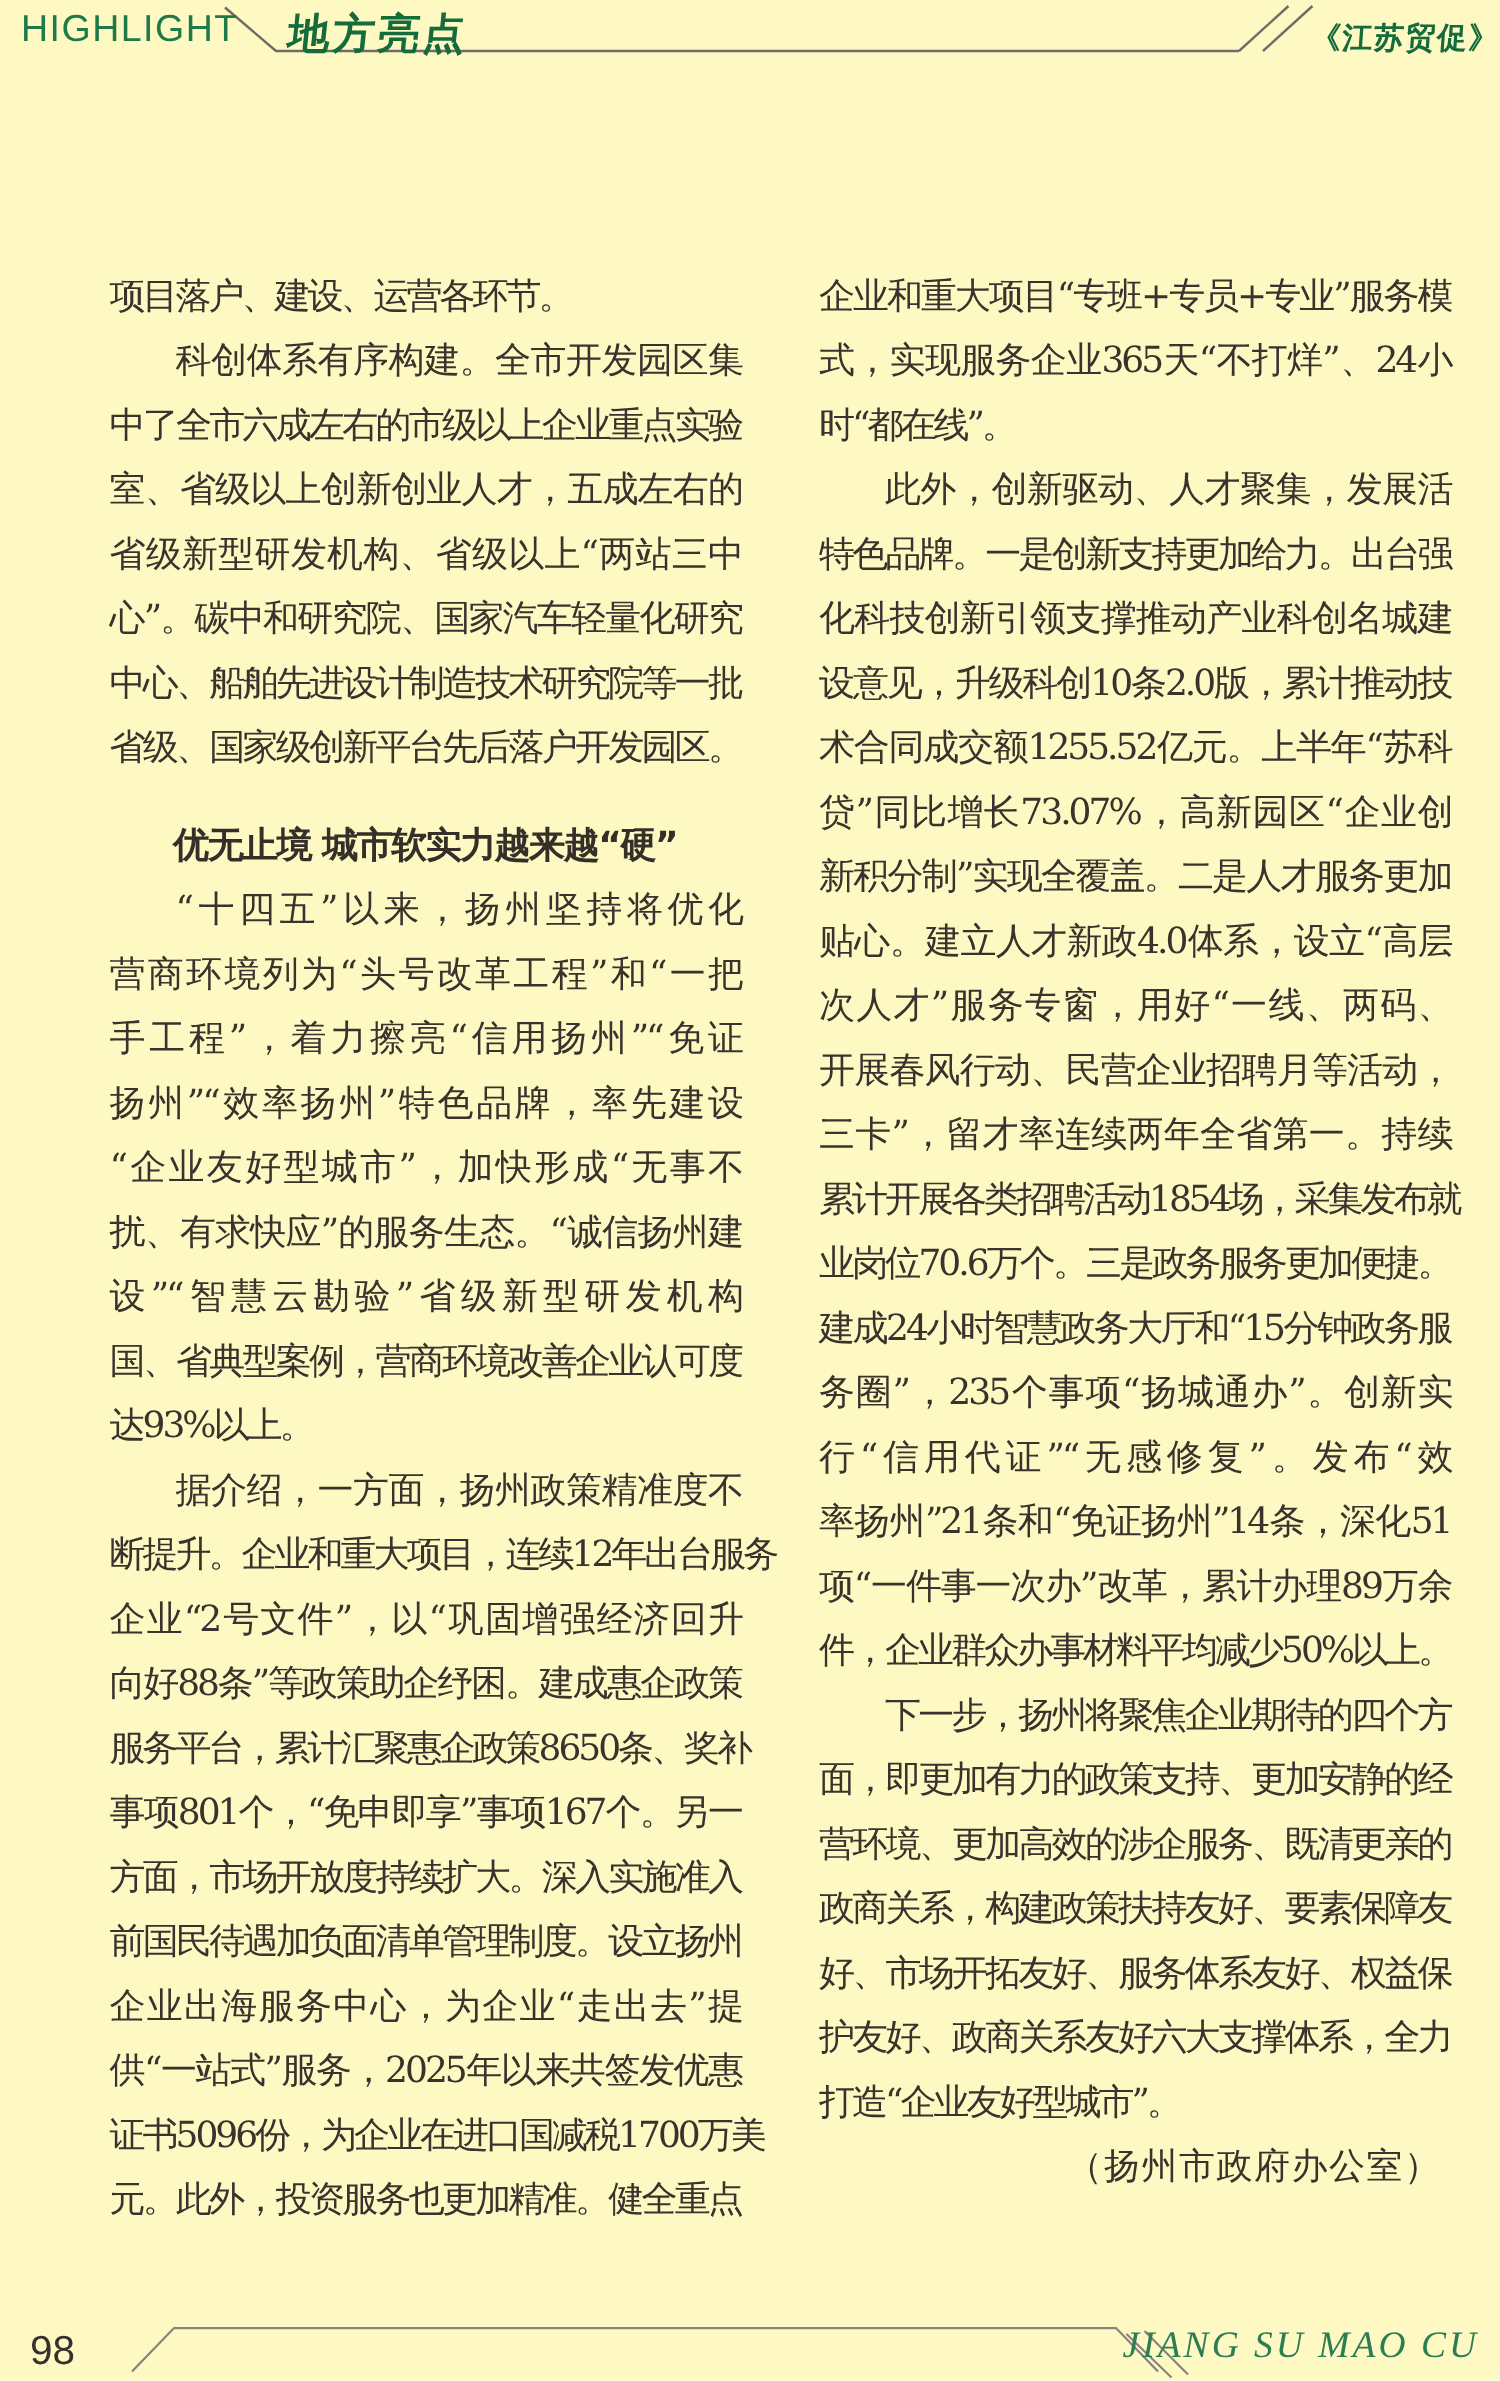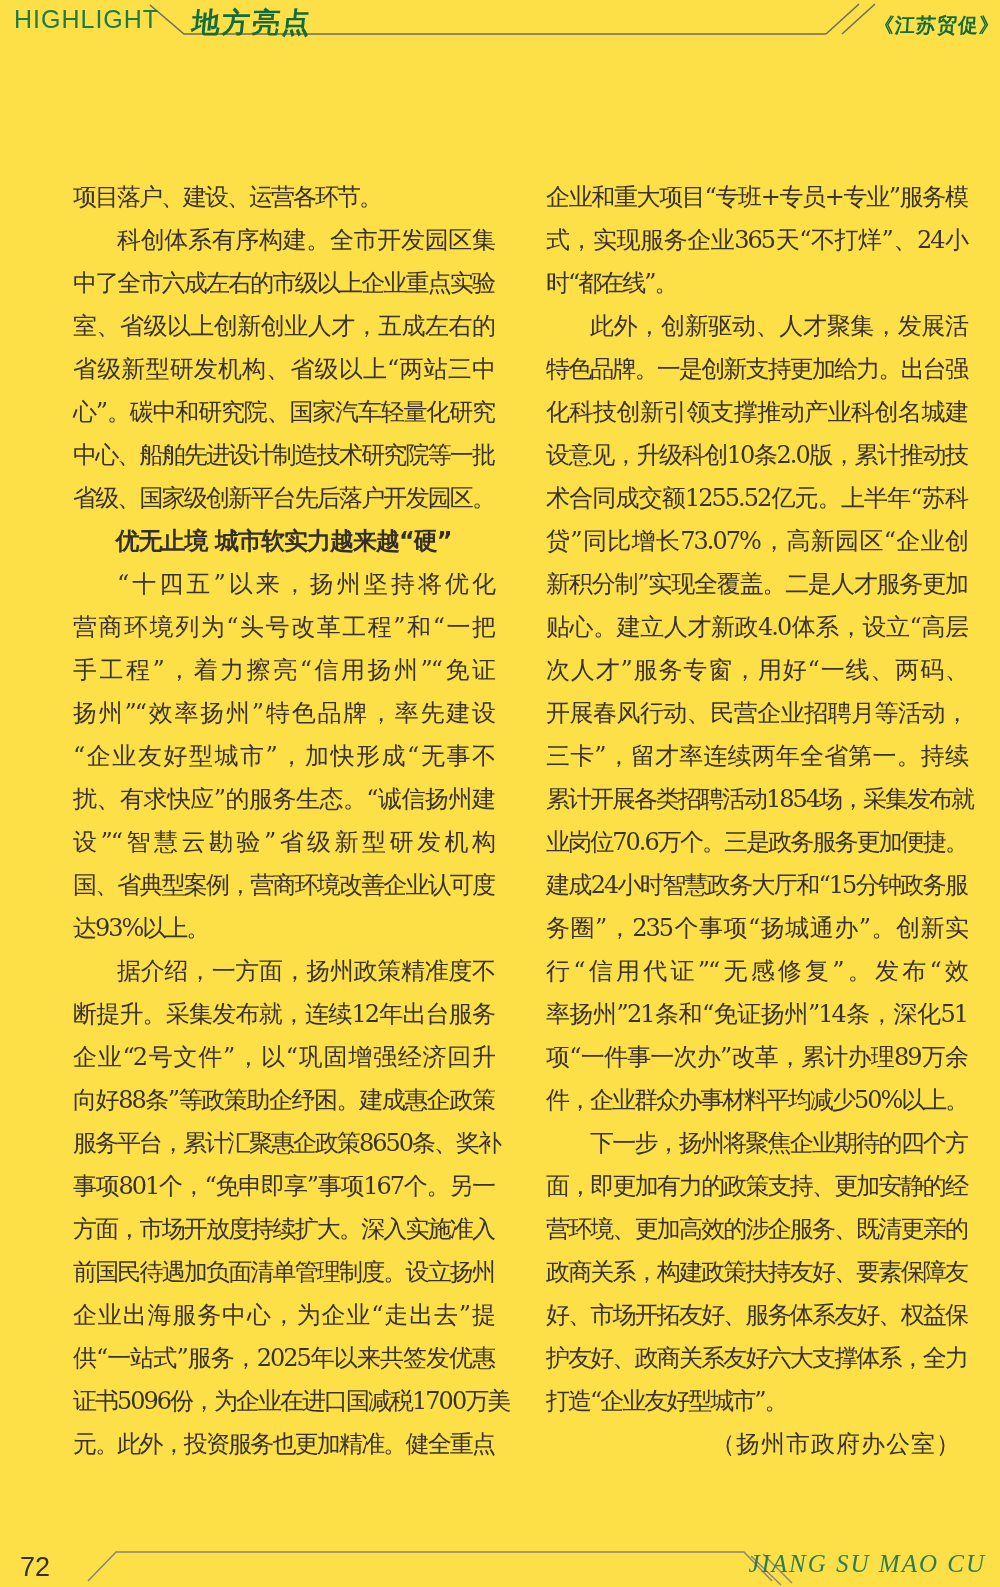--- a/index.html
+++ b/index.html
@@ -1,37 +1,37 @@
 <!DOCTYPE html>
 <html><head>
 <meta charset="utf-8">
 <style>
   html,body{margin:0;padding:0;background:#ffffff;}
-  .page{position:relative;width:1000px;height:1587px;background:#fde047;overflow:hidden;
+  .page{position:relative;width:1000px;height:1587px;background:#fef9c3;overflow:hidden;
         font-family:"DejaVu Serif","Liberation Serif",serif;color:#3a322d;}
   svg.deco{position:absolute;left:0;top:0;width:1000px;height:1587px;pointer-events:none;}
 
   
   .hl-en{position:absolute;left:14px;top:5px;font-family:"Liberation Sans","DejaVu Sans",sans-serif;
          font-size:25px;font-weight:500;letter-spacing:1px;color:#1e7a47;}
   .hl-cn{position:absolute;left:192px;top:4px;font-size:28px;font-weight:bold;color:#156b3c;
          transform:skewX(-6deg);font-family:"DejaVu Sans","Liberation Sans",sans-serif;letter-spacing:2px;}
   .mag-cn{position:absolute;left:874px;top:12px;font-size:20px;font-weight:bold;color:#156b3c;
          transform:skewX(-4deg);font-family:"DejaVu Sans","Liberation Sans",sans-serif;letter-spacing:1px;}
 
   
   .col{position:absolute;top:176px;width:421px;}
   .col.left{left:73px;}
   .col.right{left:546px;}
   .line{height:43px;line-height:43px;font-size:24px;letter-spacing:-2px;
         white-space:nowrap;color:#3a322d;}
   .line.j{text-align:justify;text-align-last:justify;}
   .line.ind{text-indent:44px;}
   .line.heading{font-family:"DejaVu Sans","Liberation Sans",sans-serif;font-weight:bold;
-        text-align:center;text-align-last:center;color:#352f2a;letter-spacing:-1px;}
+        text-align:center;text-align-last:center;color:#352f2a;letter-spacing:-1px;margin-top:22px;}
   .line.attr{text-align:center;text-align-last:right;padding-right:6px;letter-spacing:1px;}
 
   
   .pg-num{position:absolute;left:20px;top:1552px;font-family:"Liberation Sans","DejaVu Sans",sans-serif;
           font-size:27px;color:#35312d;}
   .mag-en{position:absolute;right:14px;top:1550px;font-style:italic;font-size:25px;color:#2b7e53;
           letter-spacing:2px;font-family:"Liberation Serif","DejaVu Serif",serif;}
 </style>
 </head>
 <body>
@@ -66,21 +66,21 @@
       <div class="line j ind">“十四五”以来，扬州坚持将优化</div>
       <div class="line j">营商环境列为“头号改革工程”和“一把</div>
       <div class="line j">手工程”，着力擦亮“信用扬州”“免证</div>
       <div class="line j">扬州”“效率扬州”特色品牌，率先建设</div>
       <div class="line j">“企业友好型城市”，加快形成“无事不</div>
       <div class="line j">扰、有求快应”的服务生态。“诚信扬州建</div>
       <div class="line j">设”“智慧云勘验”省级新型研发机构</div>
       <div class="line j">国、省典型案例，营商环境改善企业认可度</div>
       <div class="line">达93%以上。</div>
       <div class="line j ind">据介绍，一方面，扬州政策精准度不</div>
-      <div class="line j">断提升。采集发布就，连续12年出台服务</div>
+      <div class="line j">断提升。企业和重大项目，连续12年出台服务</div>
       <div class="line j">企业“2号文件”，以“巩固增强经济回升</div>
       <div class="line j">向好88条”等政策助企纾困。建成惠企政策</div>
       <div class="line j">服务平台，累计汇聚惠企政策8650条、奖补</div>
       <div class="line j">事项801个，“免申即享”事项167个。另一</div>
       <div class="line j">方面，市场开放度持续扩大。深入实施准入</div>
       <div class="line j">前国民待遇加负面清单管理制度。设立扬州</div>
       <div class="line j">企业出海服务中心，为企业“走出去”提</div>
       <div class="line j">供“一站式”服务，2025年以来共签发优惠</div>
       <div class="line j">证书5096份，为企业在进口国减税1700万美</div>
       <div class="line j">元。此外，投资服务也更加精准。健全重点</div>
@@ -111,16 +111,16 @@
       <div class="line j ind">下一步，扬州将聚焦企业期待的四个方</div>
       <div class="line j">面，即更加有力的政策支持、更加安静的经</div>
       <div class="line j">营环境、更加高效的涉企服务、既清更亲的</div>
       <div class="line j">政商关系，构建政策扶持友好、要素保障友</div>
       <div class="line j">好、市场开拓友好、服务体系友好、权益保</div>
       <div class="line j">护友好、政商关系友好六大支撑体系，全力</div>
       <div class="line">打造“企业友好型城市”。</div>
       <div class="line attr">（扬州市政府办公室）</div>
     </div>
 
-  <div class="pg-num">72</div>
+  <div class="pg-num">98</div>
   <div class="mag-en">JIANG SU MAO CU</div>
 
 </div>
 
 </body></html>

